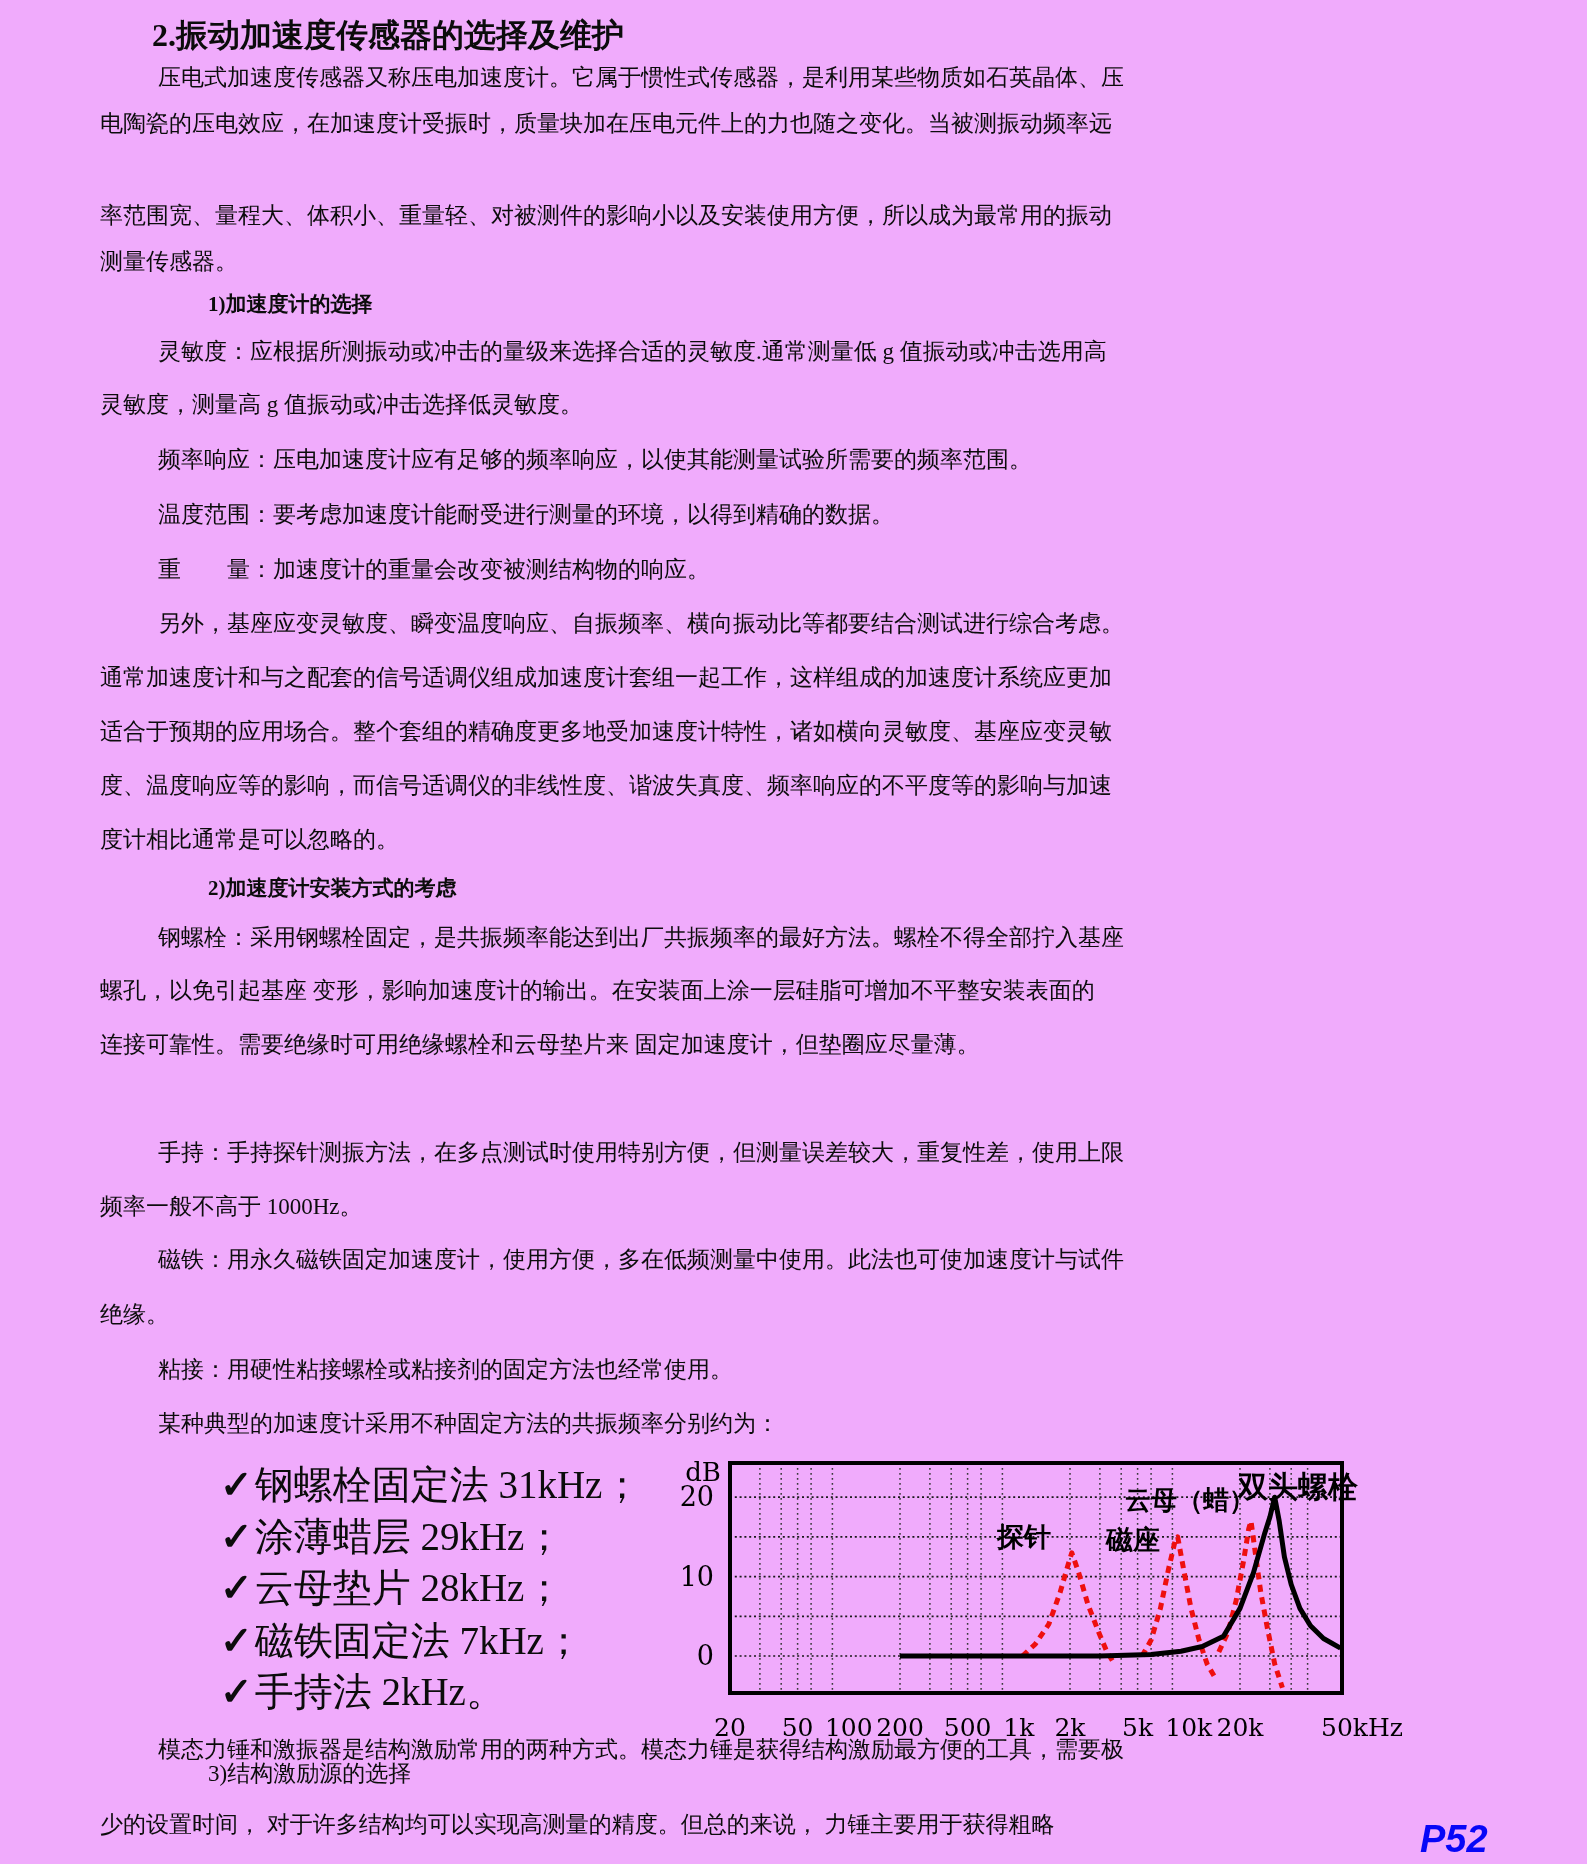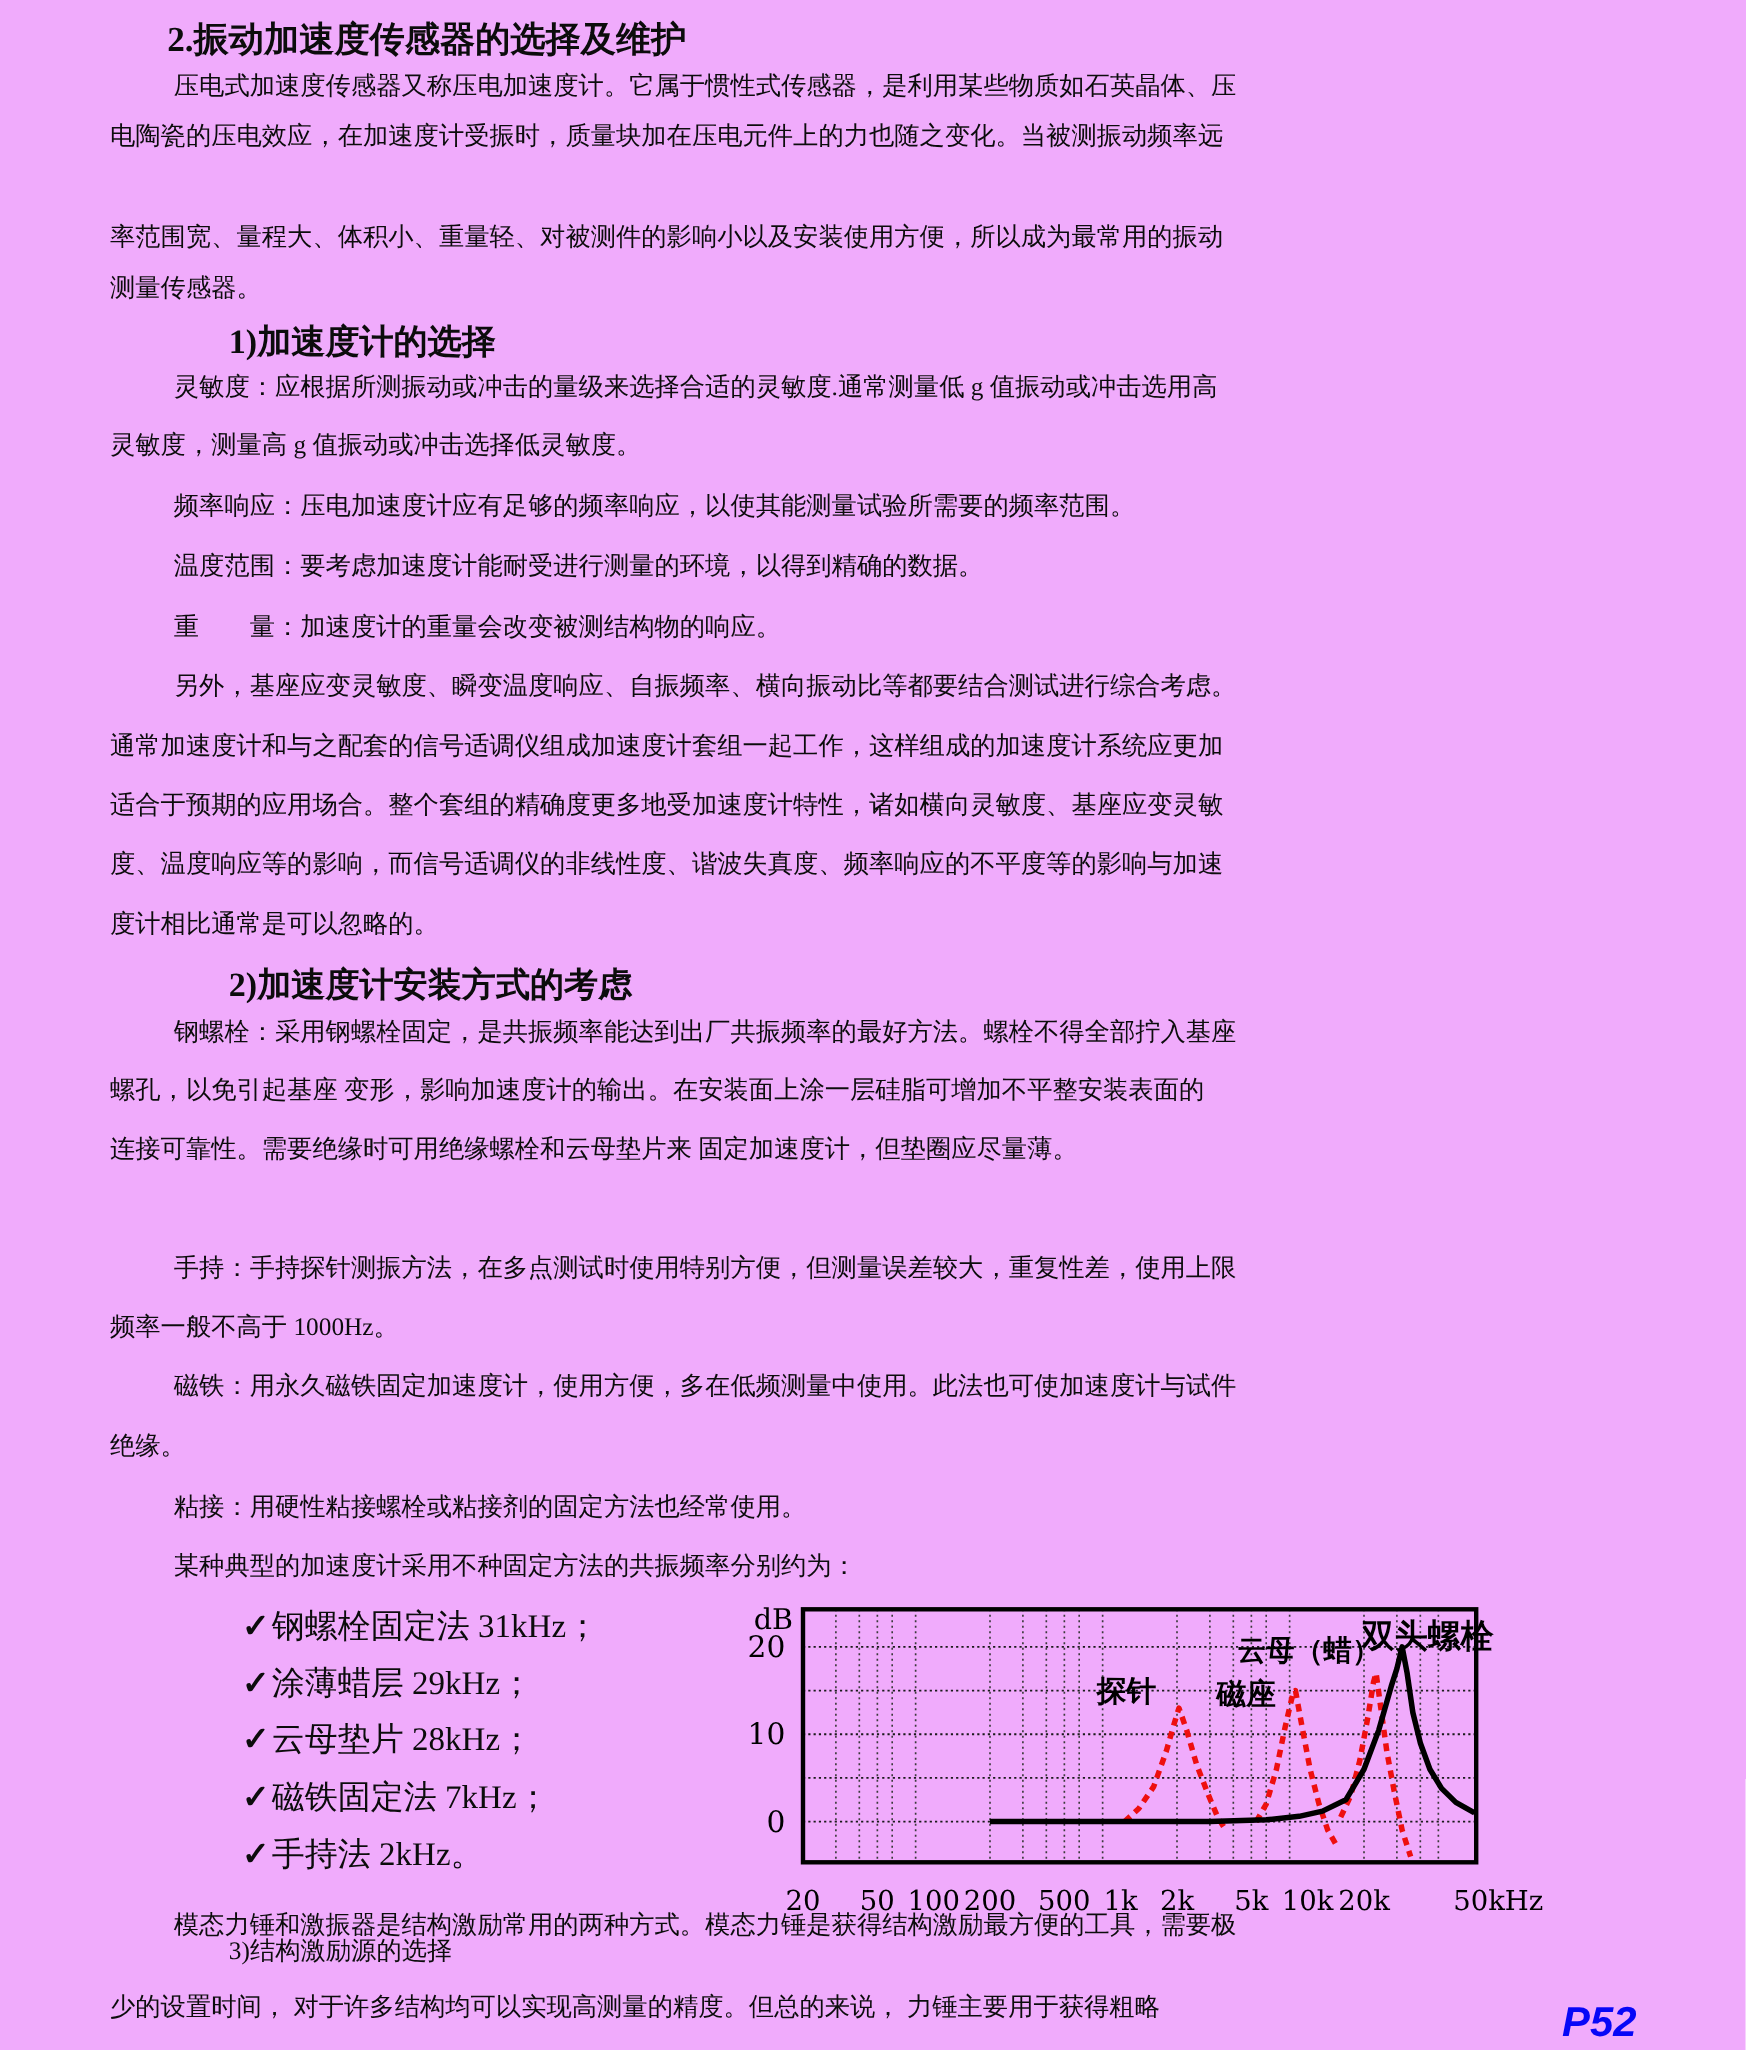--- a/index.html
+++ b/index.html
@@ -1,21 +1,21 @@
 <!DOCTYPE html>
 <html><head>
 <meta charset="utf-8">
 <style>
   html,body{margin:0;padding:0;background:#fff;}
   .page{position:relative;width:1587px;height:1864px;background:#f0abfc;overflow:hidden;
         font-family:"Liberation Serif","DejaVu Serif",serif;color:#0c0c0c;}
   .ln{position:absolute;font-size:23px;line-height:1.2;white-space:nowrap;color:#0c0c0c;}
   .t{font-size:32px;font-weight:bold;}
-  .h{font-size:31px;font-weight:bold;}
-  .ck{position:absolute;font-size:30px;white-space:nowrap;font-family:Liberation Serif, serif;}
+  .h{font-size:21px;font-weight:bold;}
+  .ck{position:absolute;font-size:39px;white-space:nowrap;font-family:Liberation Serif, serif;}
   .ck .ic{margin-right:2px;font-weight:bold;}
   .chart{position:absolute;left:655px;top:1448px;width:760px;height:300px;}
   .pagenum{position:absolute;left:1420px;top:1818px;font-size:38px;font-style:italic;font-weight:bold;
            font-family:"Liberation Sans","DejaVu Sans",sans-serif;}
   svg text{font-family:"DejaVu Serif","Liberation Serif",serif;fill:#000;}
   .gv{stroke:#3a3a3a;stroke-width:1.5;stroke-dasharray:1.8 3.2;}
   .gh{stroke:#1a1a1a;stroke-width:1.7;stroke-dasharray:2 2.8;}
   .box{fill:none;stroke:#000;stroke-width:4;}
   .clab{font-weight:bold;}
 </style>

